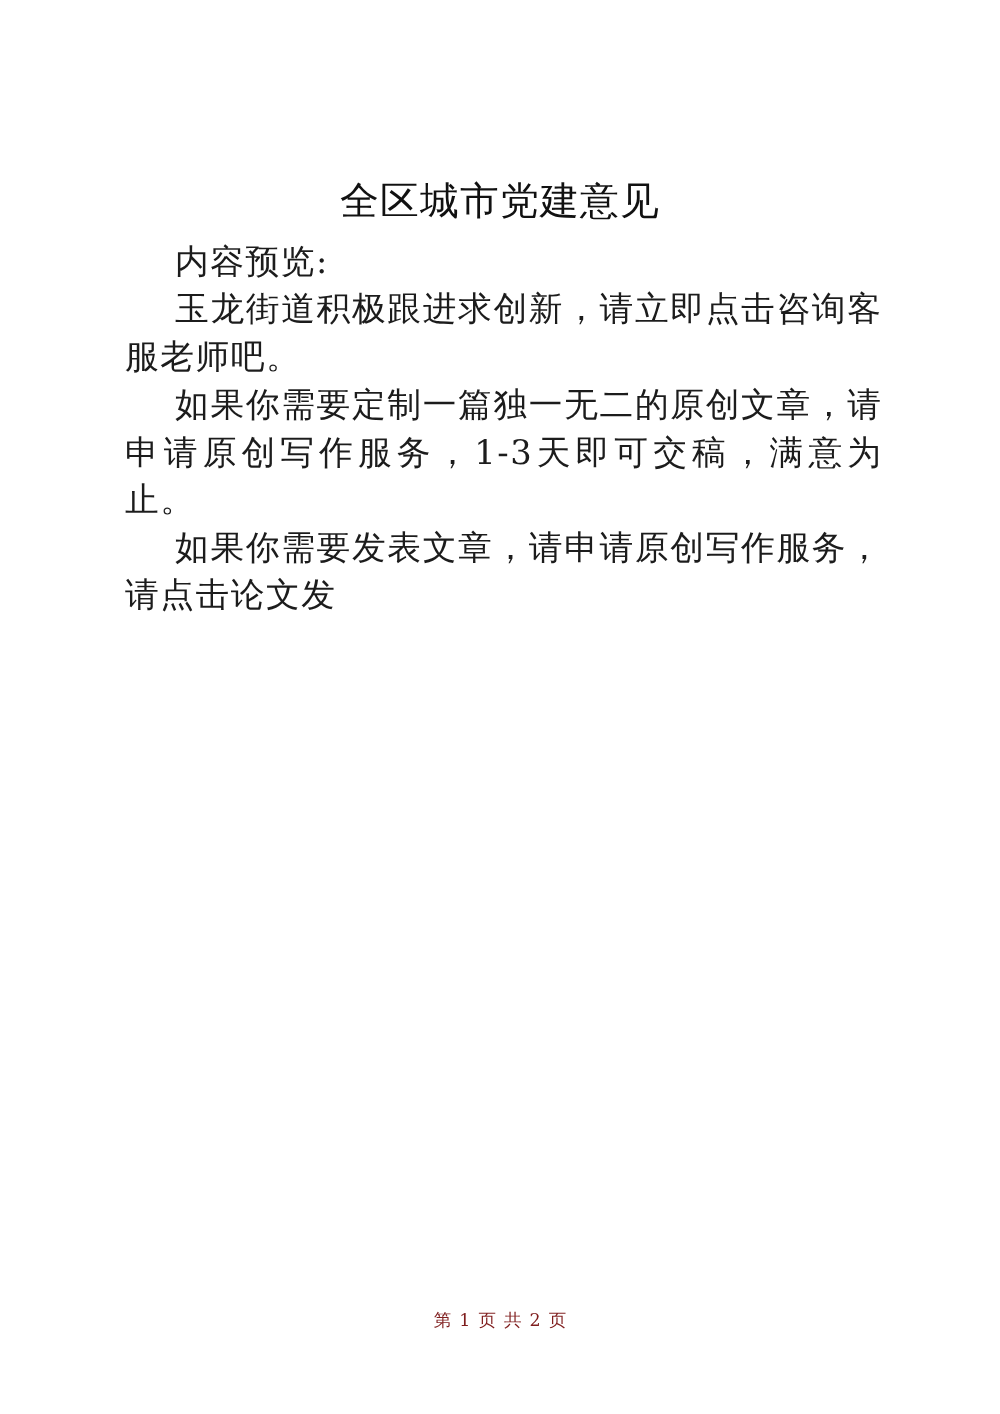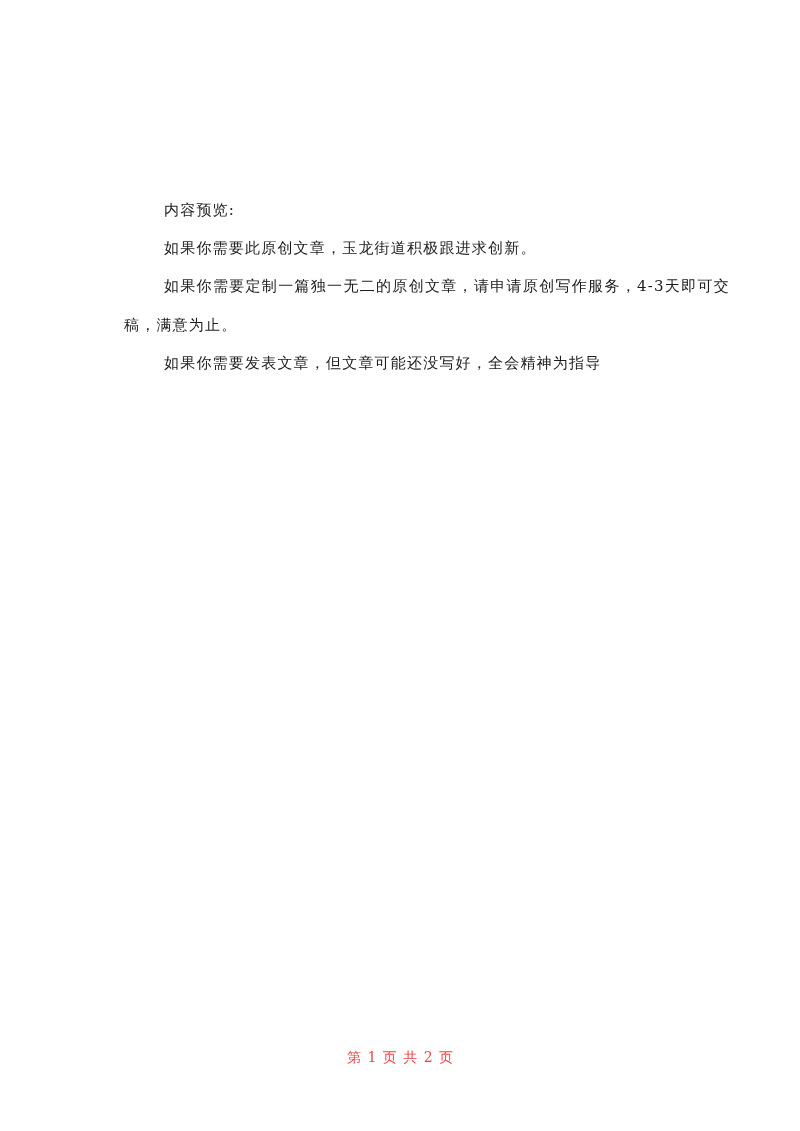--- a/index.html
+++ b/index.html
@@ -28,53 +28,54 @@
       width: 800px;
       top: 141px;
       text-align: center;
       font-size: 31px;
       line-height: 40px;
       letter-spacing: 1px;
       color: #111;
     }
     .body-text {
       position: absolute;
-      left: 124px;
+      left: 100px;
       width: 606px;
       top: 191px;
-      font-size: 15px;
+      font-size: 27px;
       line-height: 38.2px;
       letter-spacing: 1.2px;
       color: #1c1c1c;
     }
     .para {
       margin: 0;
       text-indent: 40px;
       text-align: justify;
       text-align-last: left;
       word-break: break-all;
     }
     .footer {
       position: absolute;
       left: 0;
       width: 800px;
       top: 1048px;
       text-align: center;
       font-size: 14px;
       line-height: 18px;
-      color: #ef4444;
+      color: #7f1d1d;
       word-spacing: 2px;
     }
   </style>
 </head>
 <body>
 
 <div class="page">
+  <div class="doc-title">全区城市党建意见</div>
 
   <div class="body-text">
     <p class="para">内容预览:</p>
-    <p class="para">如果你需要此原创文章，玉龙街道积极跟进求创新。</p>
-    <p class="para">如果你需要定制一篇独一无二的原创文章，请申请原创写作服务，4-3天即可交稿，满意为止。</p>
-    <p class="para">如果你需要发表文章，但文章可能还没写好，全会精神为指导</p>
+    <p class="para">玉龙街道积极跟进求创新，请立即点击咨询客服老师吧。</p>
+    <p class="para">如果你需要定制一篇独一无二的原创文章，请申请原创写作服务，1-3天即可交稿，满意为止。</p>
+    <p class="para">如果你需要发表文章，请申请原创写作服务，请点击论文发</p>
   </div>
 
   <div class="footer">第 1 页 共 2 页</div>
 </div>
 
 </body></html>

